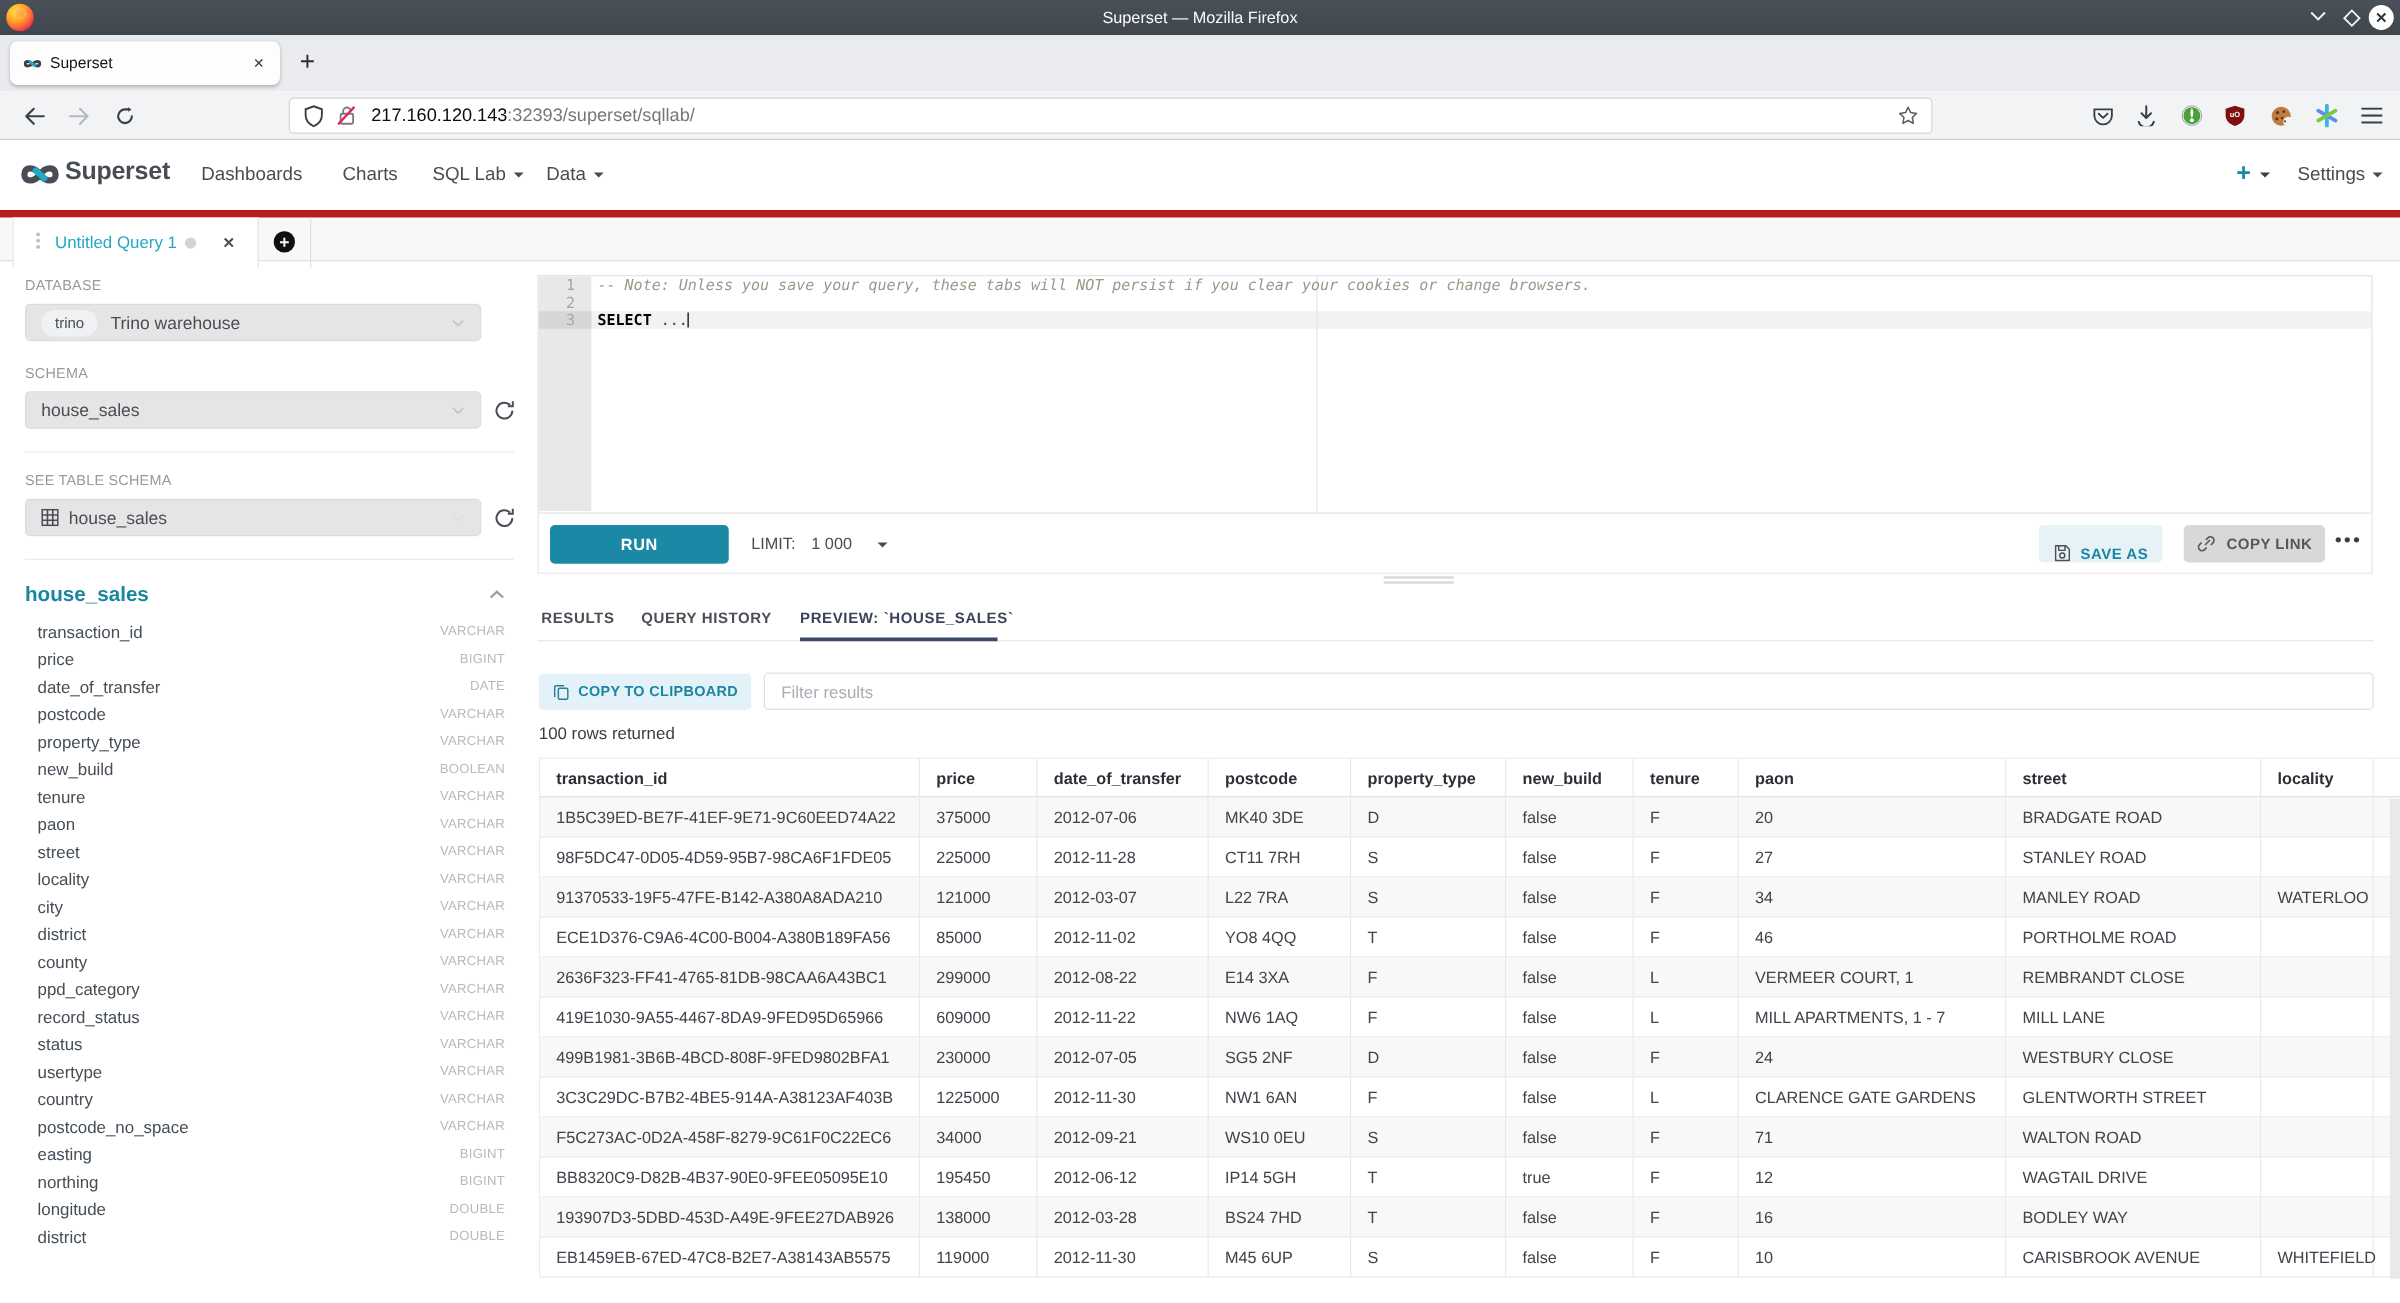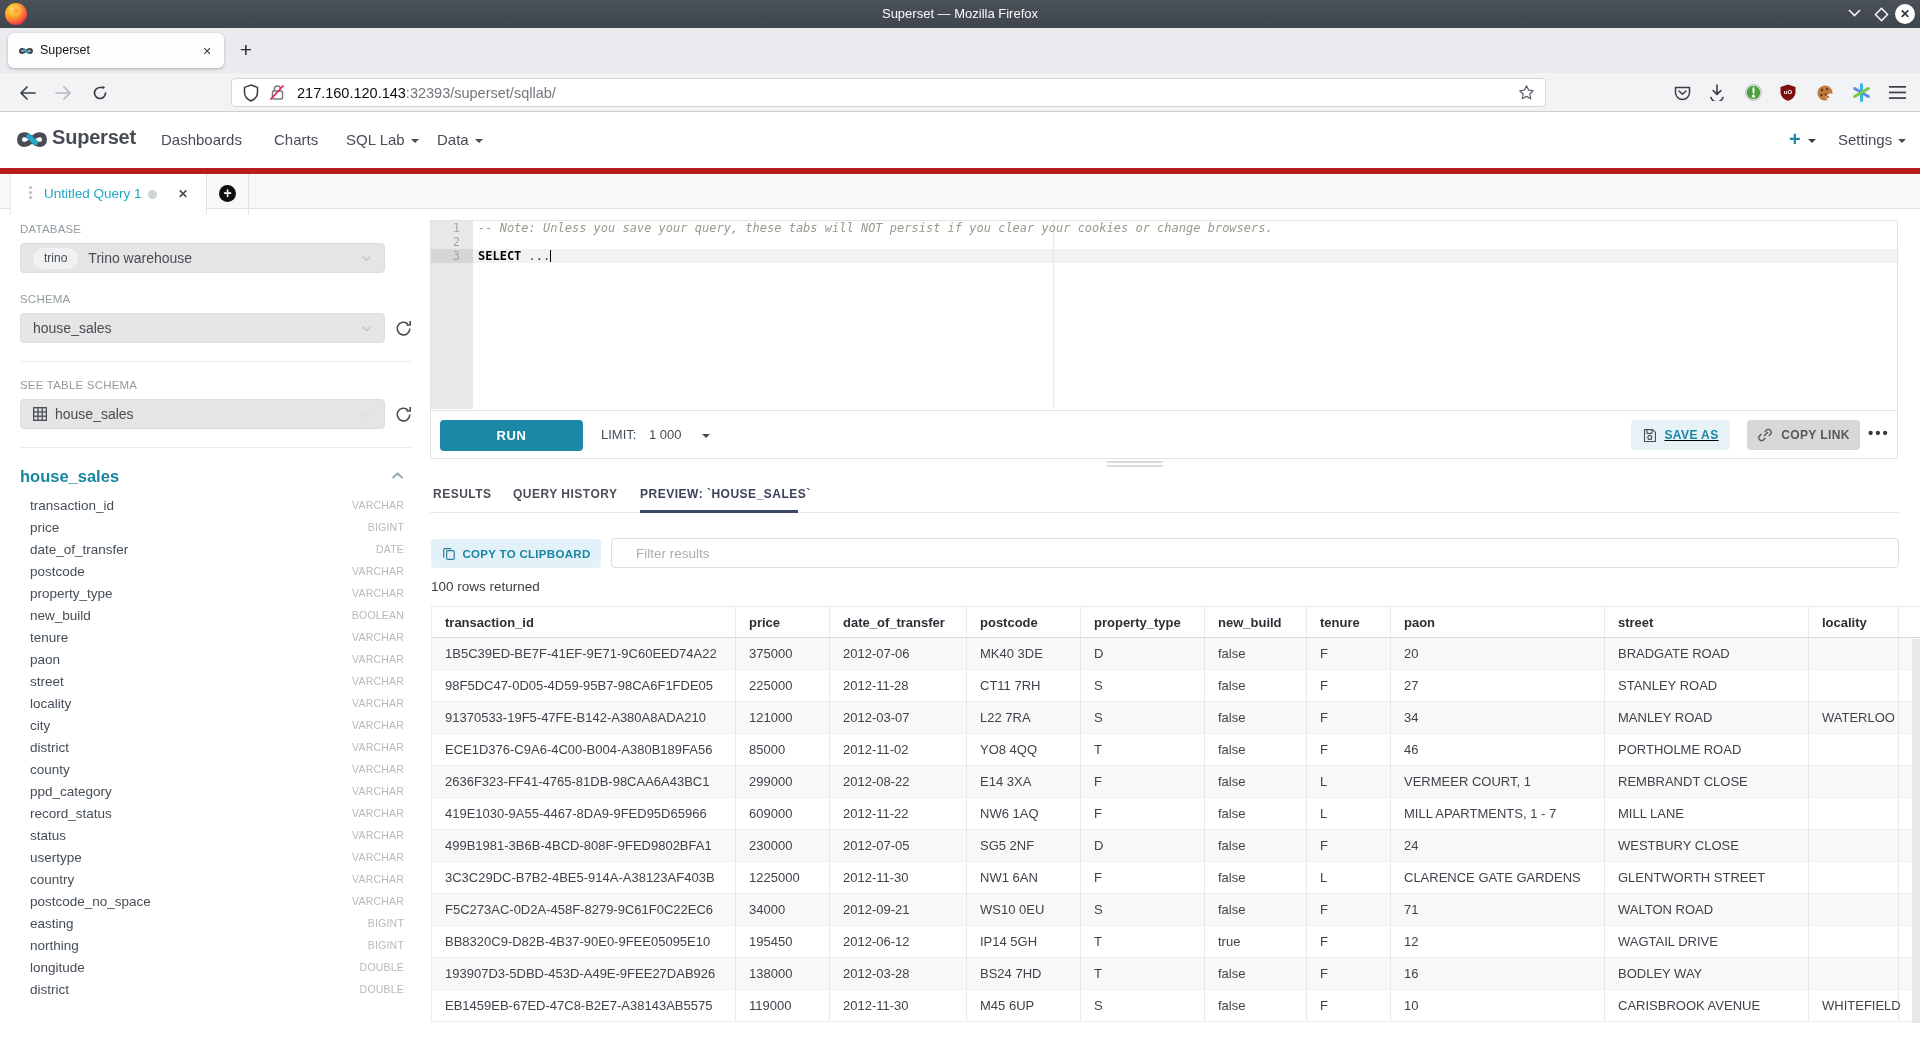--- a/index.html
+++ b/index.html
@@ -107,21 +107,21 @@
 
   #ed-toolbar { position:absolute; left:0; top:189px; width:1466px; height:48px; background:#fff;
     border-top:1px solid #e1e3e5; }
   #run-btn { position:absolute; left:9px; top:9px; width:143px; height:31px; background:#1b89a5;
     border-radius:4px; color:#fff; font-size:13px; font-weight:600; letter-spacing:0.6px;
     text-align:center; line-height:31px; }
   #limit-group { position:absolute; left:170px; top:0; height:48px; line-height:48px; font-size:13px; color:#454e57; }
   #limit-group .lim-val { margin-left:9px; }
   #limit-group .caret { border-top-color:#454e57; margin-left:17px; border-left-width:4.5px; border-right-width:4.5px; }
   #saveas-btn { position:absolute; left:1200px; top:9px; width:99px; height:30px; background:#e7f2f7;
-    border-radius:4px; display:flex; align-items:center; justify-content:center; gap:7px;text-decoration:underline; }
+    border-radius:4px; display:flex; align-items:flex-end; justify-content:center; gap:7px; }
   #saveas-btn .t { font-size:12px; font-weight:700; color:#1985a0; letter-spacing:0.4px; }
   #copylink-btn { position:absolute; left:1316px; top:9px; width:113px; height:30px; background:#d8d8d8;
     border-radius:4px; display:flex; align-items:center; justify-content:center; gap:8px; }
   #copylink-btn .t { font-size:12px; font-weight:700; color:#55585c; letter-spacing:0.4px; }
   #more-btn { position:absolute; left:1437px; top:0px; height:48px; line-height:44px; font-size:15px;
     letter-spacing:2px; color:#3c3c43; font-weight:700; }
 
   
   #resizer { position:absolute; left:1107px; top:461px; width:56px; }
   #resizer i { display:block; height:2px; background:#d9d9d9; margin-bottom:2px; }
@@ -129,21 +129,21 @@
   .stab { position:absolute; top:0; height:29px; font-size:12px; font-weight:700; letter-spacing:0.5px;
     color:#4a4e55; line-height:22px; }
   .stab.active { color:#3b4358; }
   #stab-underline { position:absolute; top:27px; height:3px; background:#3d486b; }
 
   #copy-clip { position:absolute; left:431px; top:539px; width:170px; height:29px; background:#e3f1f8;
     border-radius:4px; display:flex; align-items:center; justify-content:center; gap:7px; }
   #copy-clip .t { font-size:11.5px; font-weight:700; color:#1985a0; letter-spacing:0.3px; }
   #filter-input { position:absolute; left:611px; top:538px; width:1288px; height:30px;
     border:1px solid #dcdfe2; border-radius:4px; background:#fff; font-size:13.5px; color:#454e57;
-    padding:0 24px; font-family:"Liberation Sans", sans-serif; }
+    padding:0 13px; font-family:"Liberation Sans", sans-serif; }
   #filter-input::placeholder { color:#a7aeb4; }
   #rows-count { position:absolute; left:431px; top:579px; font-size:13.5px; color:#3c3c43; }
 
   
   #grid { position:absolute; left:431px; top:606px; width:1489px; height:417px; overflow:hidden; }
   #gtable { position:absolute; left:0; top:0; }
   .grow { display:flex; }
   .gcell { flex:none; height:32px; line-height:31px; padding:0 6px 0 13px; font-size:13px; color:#3f434a;
     border-bottom:1px solid #ececee; border-right:1px solid #e9e9eb; overflow:visible; white-space:nowrap; }
   .ghead .gcell { font-weight:700; color:#2b2f36; border-top:1px solid #ececee; border-bottom:1px solid #d8d8da; }

